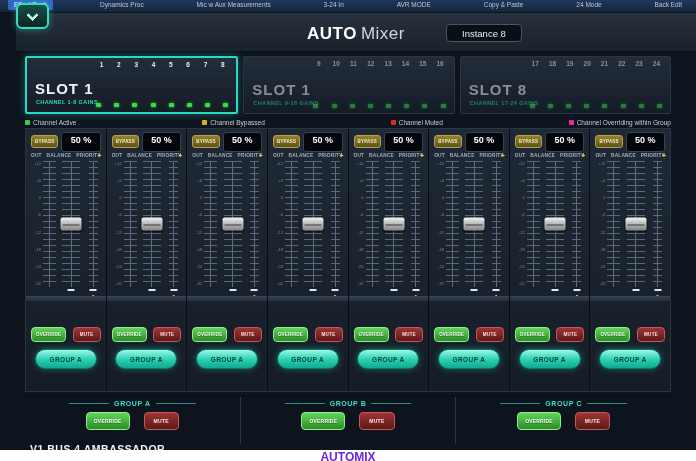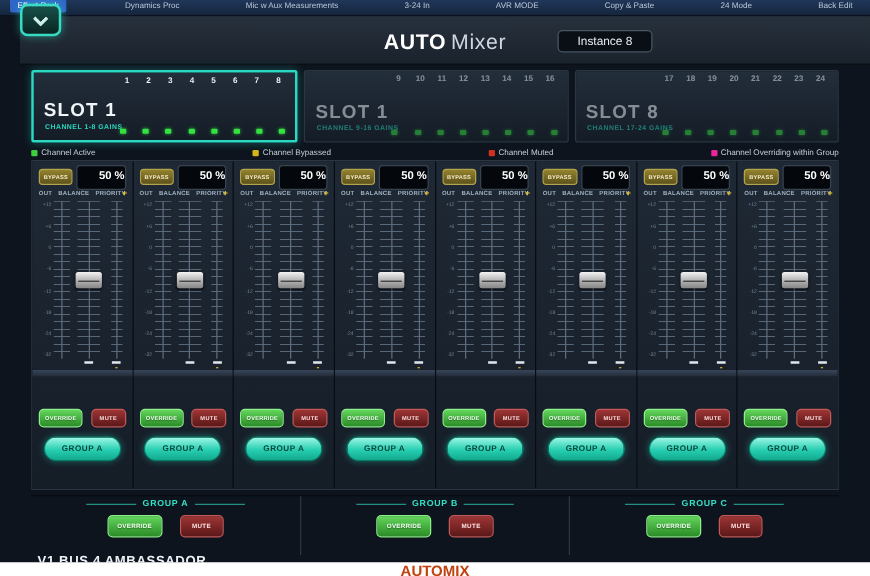--- a/index.html
+++ b/index.html
@@ -45,21 +45,21 @@
   .legend-label { font-size:6.5px; color:#c4cedb; }
 
   
   .strips { display:grid; grid-template-columns:repeat(8,1fr); gap:1px; background:#070c12;
             border:1px solid #2a3644; margin:2px 25px 0; height:264px; }
   .strip { background:linear-gradient(#1f2935,#151d27); padding:4px 5px 0; display:flex; flex-direction:column; }
   .strip-top { display:flex; align-items:center; gap:3px; height:17px; }
   .bypass-btn { font-size:4.5px; font-weight:bold; color:#f3ecc8; background:linear-gradient(#93822e,#5f521a);
                 border:1px solid #b3a34a; border-radius:3px; padding:3px; letter-spacing:.2px; }
   .pct { flex:1; height:20px; line-height:14px; background:#04070b; border:1px solid #39434f; border-radius:3px;
-         color:#fff; font-size:9px; font-weight:bold; text-align:right; }
+         color:#fff; font-size:9px; font-weight:bold; text-align:center; }
   .col-labels { display:flex; justify-content:space-between; font-size:4.8px; font-weight:bold;
                 color:#9fb0c0; margin-top:3px; letter-spacing:.2px; }
   .faders { position:relative; display:flex; justify-content:space-between; height:126px; margin-top:3px; padding:0 1px; }
   .vticks { background:linear-gradient(#5c6c7e,#5c6c7e) 50% 0 / 1px 100% no-repeat,
             repeating-linear-gradient(to bottom, rgba(150,170,190,.5) 0 1px, transparent 1px 6px); }
   .meter-col { display:flex; gap:2px; width:24px; }
   .scale { display:flex; flex-direction:column; justify-content:space-between; font-size:4px; color:#76879a;
            text-align:right; width:9px; line-height:1; padding:1px 0; }
   .meter-track { flex:1; }
   .fader-col { position:relative; width:20px; }
@@ -91,21 +91,21 @@
   .gsec + .gsec { border-left:1px solid #2a3644; }
   .gsec-head { display:flex; align-items:center; justify-content:center; gap:5px; }
   .gline { width:40px; height:1px; background:rgba(53,224,200,.6); }
   .gname { color:#35e0c8; font-size:7px; font-weight:bold; letter-spacing:.6px; }
   .gsec-btns { display:flex; justify-content:center; gap:14px; margin-top:5px; }
   .gsec .override-btn { font-size:5px; padding:5px 7px; }
   .gsec .mute-btn { font-size:5px; padding:5px 9px; }
 
   .footer-left { position:absolute; left:30px; bottom:-5px; color:#eef2f6; font-size:10.5px; font-weight:bold; letter-spacing:.5px; }
   .caption { position:absolute; left:0; right:0; top:450px; height:11px; background:#fff; overflow:hidden;
-             text-align:center; font-size:12px; font-weight:bold; color:#c2410c; line-height:15px; }
+             text-align:center; font-size:12px; font-weight:bold; color:#6d28d9; line-height:15px; }
 </style>
 </head>
 <body>
 
 <div class="page">
   <div class="plugin">
 
     <div class="topbar" id="topbar">
         <span class="menu-item active">Effect Rack</span>
         <span class="menu-item">Dynamics Proc</span>

